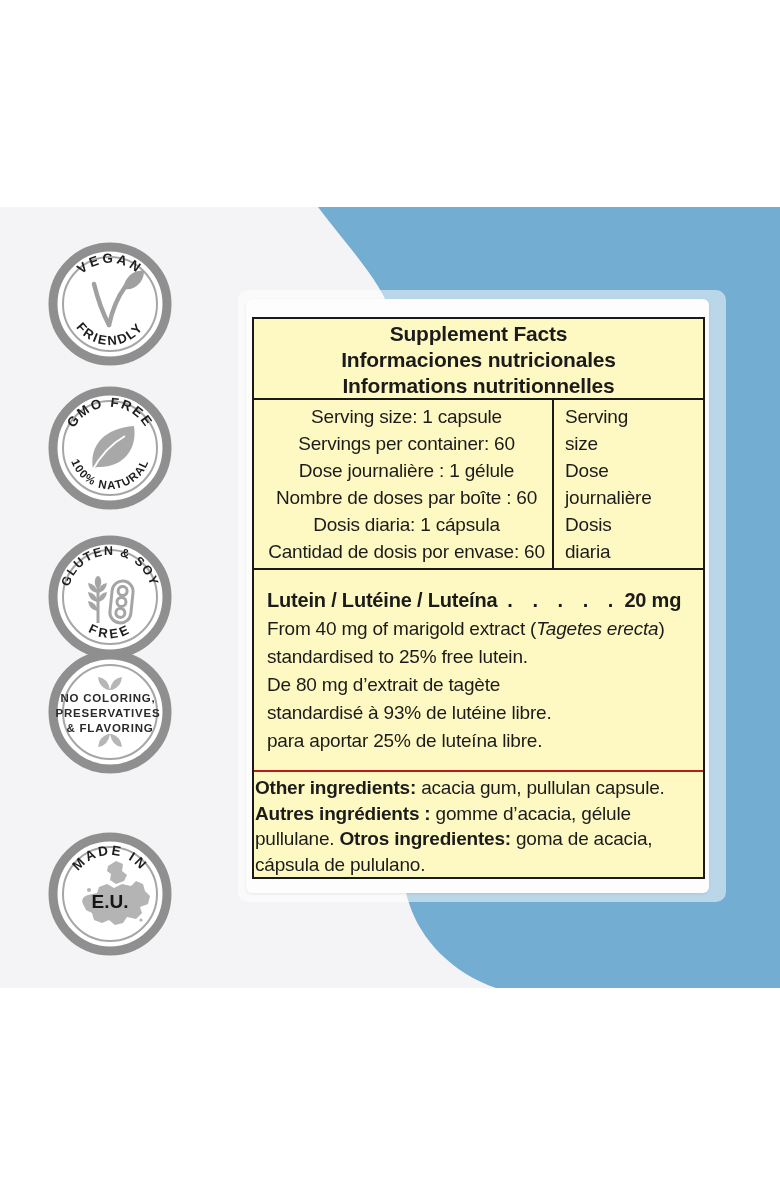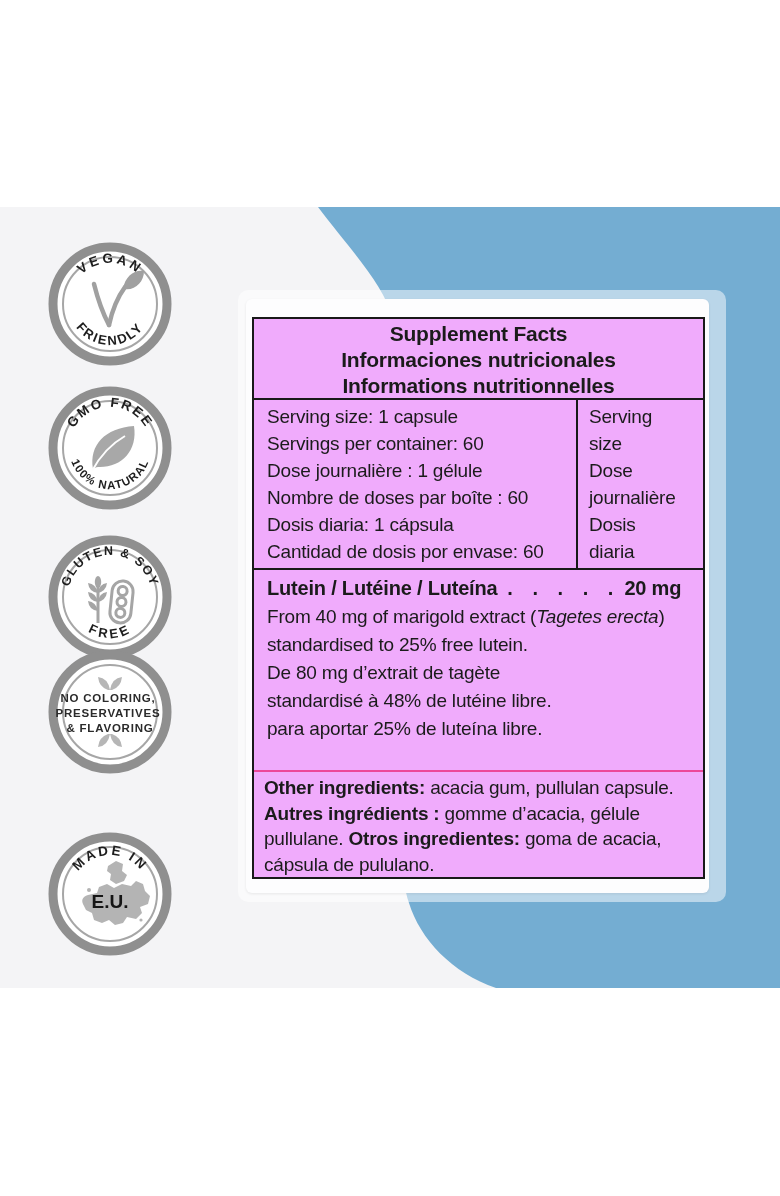--- a/index.html
+++ b/index.html
@@ -8,34 +8,34 @@
     font-family:"Liberation Sans", sans-serif;color:#1b1b1b;
   }
   
   .band{position:absolute;left:0;top:207px;width:780px;height:781px;background:#f4f4f6;overflow:hidden;}
   .band svg{position:absolute;left:0;top:0;display:block;}
   
   .halo{position:absolute;left:238px;top:290px;width:488px;height:612px;background:rgba(255,255,255,0.5);border-radius:10px;}
   .panel{position:absolute;left:246px;top:299px;width:463px;height:594px;background:#fdfdfe;border-radius:6px;box-shadow:0 1px 3px rgba(0,0,0,0.08);}
   .facts{
     position:absolute;left:252px;top:317px;width:453px;height:562px;box-sizing:border-box;
-    border:2px solid #191919;background:#f0abfc;letter-spacing:-0.2px;
+    border:2px solid #191919;background:#fef9c3;letter-spacing:-0.2px;
   }
   .facts *{box-sizing:border-box;}
   .facts-header{height:81px;border-bottom:2px solid #191919;text-align:center;padding-top:2px;}
   .facts-header div{font-weight:bold;font-size:21px;line-height:26px;}
   .serving-row{display:flex;height:168px;font-size:19px;line-height:27px;}
-  .serving-left{width:324px;border-right:2px solid #191919;padding:3px 6px 0 13px;}
+  .serving-left{width:300px;border-right:2px solid #191919;padding:3px 6px 0 13px;text-align:center;}
   .serving-right{flex:1;padding:3px 0 17px 11px;}
-  .lutein-sec{height:202px;border-top:2px solid #191919;padding:4px 10px 0 13px;font-size:19px;line-height:28px;}
+  .lutein-sec{height:202px;border-top:2px solid #191919;padding:16px 10px 0 13px;font-size:19px;line-height:28px;}
   .l-name-row{font-size:20px;line-height:29px;white-space:nowrap;}
   .l-name-row b{letter-spacing:-0.2px;}
   .dots{font-weight:bold;letter-spacing:7px;margin:0 4px 0 10px;}
   .it{font-style:italic;text-align:right;}
-  .other-sec{height:96px;border-top:2px solid #ec4899;padding:3px 10px 0 10px;font-size:19px;line-height:25.5px;}
+  .other-sec{height:96px;border-top:2px solid #b91c1c;padding:3px 10px 0 1px;font-size:19px;line-height:25.5px;}
   .other-sec p{margin:0;}
   
   .badge{position:absolute;left:48px;width:124px;height:124px;}
   .badge svg{display:block;}
   .arc-text{font-family:"Liberation Sans",sans-serif;font-weight:bold;fill:#1d1d1d;}
   .b-lines{font-family:"Liberation Sans",sans-serif;font-weight:bold;fill:#2a2a2a;}
 </style>
 </head>
 <body>
 
@@ -76,21 +76,21 @@
       </div>
     </div>
 
     <div class="lutein-sec">
       <div class="l-name-row">
         <b>Lutein / Lutéine / Luteína</b><span class="dots">. . . . .</span><b>20 mg</b>
       </div>
       <div><span>From 40 mg of marigold extract (</span><span class="it">Tagetes erecta</span><span>)</span></div>
       <div>standardised to 25% free lutein.</div>
       <div>De 80 mg d’extrait de tagète</div>
-      <div>standardisé à 48% de lutéine libre.</div>
+      <div>standardisé à 93% de lutéine libre.</div>
       <div>para aportar 25% de luteína libre.</div>
     </div>
 
     <div class="other-sec">
       <p>
         <b>Other ingredients:</b><span> acacia gum, pullulan capsule. </span><b>Autres ingrédients :</b><span> gomme d’acacia, gélule pullulane. </span><b>Otros ingredientes:</b><span> goma de acacia, cápsula de pululano.</span>
       </p>
     </div>
   </div>
 

